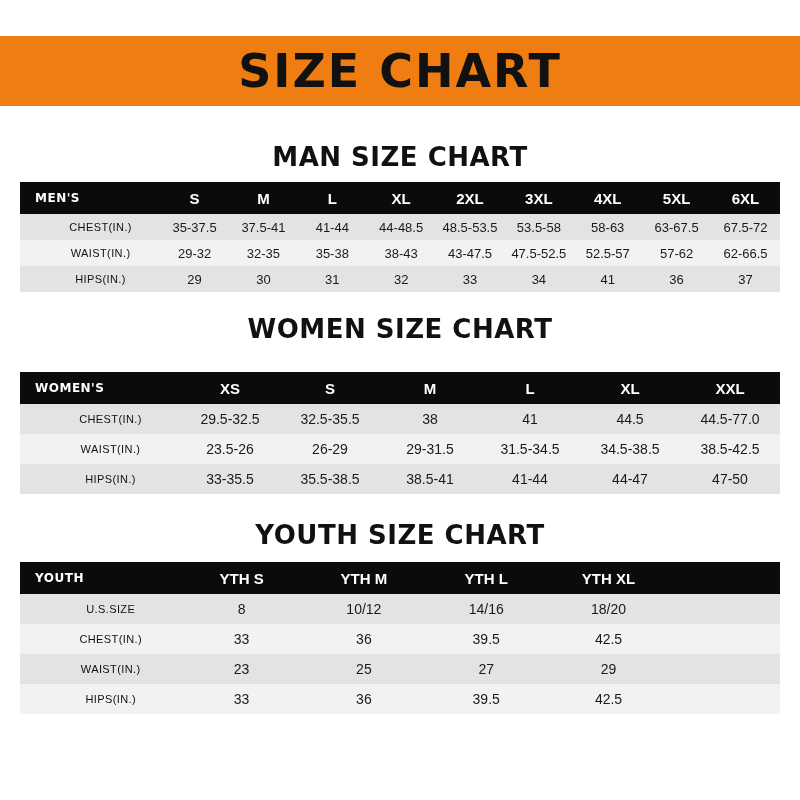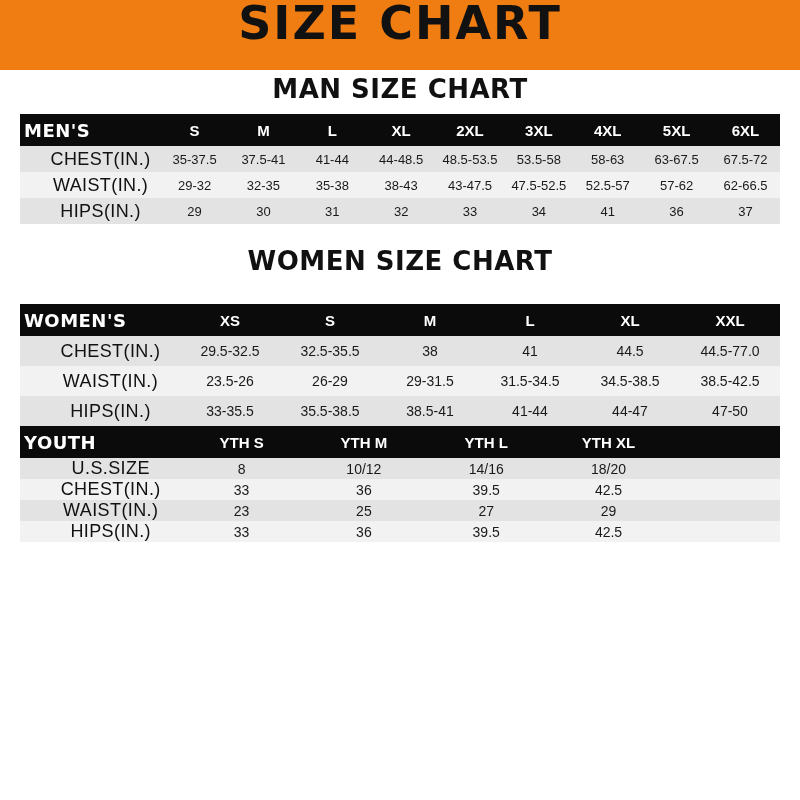--- a/index.html
+++ b/index.html
@@ -16,43 +16,44 @@
     height: 800px;
     position: relative;
     background: #ffffff;
     overflow: hidden;
   }
   
   .header-band {
     height: 70px;
     background: #f07d12;
     display: flex;
-    align-items: flex-start;
+    align-items: center;
     justify-content: center;
+    margin-top: 36px;
   }
   .header-title {
     font-family: "DejaVu Sans", sans-serif;
     font-weight: bold;
     font-size: 46px;
     letter-spacing: 2px;
     color: #111111;
     line-height: 1;
   }
   .content {
     padding: 0 20px;
   }
   .section-title {
     text-align: center;
     font-family: "DejaVu Sans", sans-serif;
     font-weight: bold;
     font-size: 26px;
     color: #111111;
     letter-spacing: 0.5px;
   }
-  .t-man { margin-top: 4px; margin-bottom: 10px; }
+  .t-man { margin-top: 36px; margin-bottom: 10px; }
   .t-women { margin-top: 22px; margin-bottom: 28px; }
   .t-youth { margin-top: 26px; margin-bottom: 12px; }
 
   table.chart {
     width: 760px;
     margin: 0 auto;
     border-collapse: collapse;
     table-layout: fixed;
   }
   table.chart th, table.chart td {
@@ -66,49 +67,49 @@
   }
   table.chart thead th {
     background: #0b0b0b;
     color: #ffffff;
     font-weight: bold;
     height: 32px;
     font-size: 15px;
   }
   table.chart thead th.rowhead {
     text-align: left;
-    padding-left: 4px;
+    padding-left: 15px;
     font-family: "DejaVu Sans", sans-serif;
     letter-spacing: 0.5px;
-    font-size: 18px;
+    font-size: 12px;
   }
   table.chart tbody tr.odd td { background: #e3e3e3; }
   table.chart tbody tr.even td { background: #f2f2f2; }
   table.chart tbody td.rowhead {
     font-weight: normal;
     letter-spacing: 0.4px;
     color: #111111;
-    font-size: 18px;
+    font-size: 11px;
     padding-left: 21px;
   }
 
   
   .men col.c0 { width: 140px; }
   .men col.cx { width: 68.8px; }
   
   .women col.c0 { width: 160px; }
   .women col.cx { width: 100px; }
   
   .youth col.c0 { width: 160px; }
   .youth col.cx { width: 122px; }
   .youth col.cpad { width: 110px; }
 
   .women thead th, .women tbody td { font-size: 14px; height: 30px; }
   .women thead th { height: 38px; font-size: 17px; margin-left: 8px; }
-  .youth thead th, .youth tbody td { font-size: 14px; height: 18px; }
+  .youth thead th, .youth tbody td { font-size: 14px; height: 30px; }
   .youth thead th { height: 38px; font-size: 17px; }
 
   .notice {
     margin-top: 20px;
     padding: 0 22px;
     color: #e23b16;
     font-size: 16.5px;
     line-height: 1.45;
     font-family: "Liberation Serif", serif;
   }
@@ -239,20 +240,21 @@
           <td>33-35.5</td>
           <td>35.5-38.5</td>
           <td>38.5-41</td>
           <td>41-44</td>
           <td>44-47</td>
           <td>47-50</td>
         </tr>
       </tbody>
     </table>
 
+    <div class="section-title t-youth">YOUTH SIZE CHART</div>
     <table class="chart youth">
       <colgroup>
         <col class="c0">
           <col class="cx">
           <col class="cx">
           <col class="cx">
           <col class="cx">
           <col class="cpad">
       </colgroup>
       <thead>

